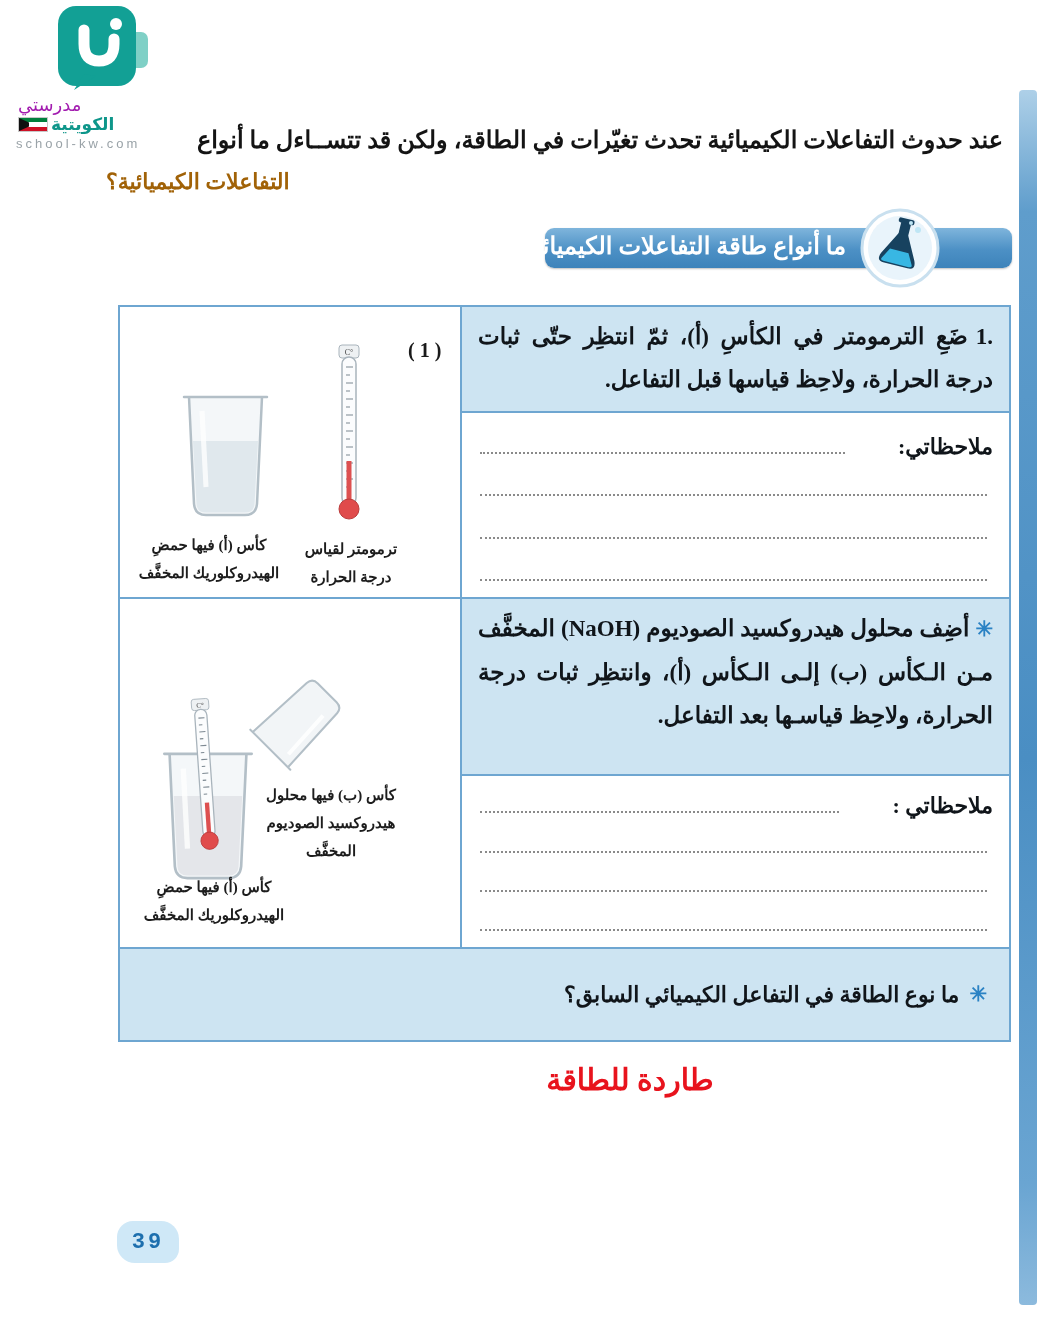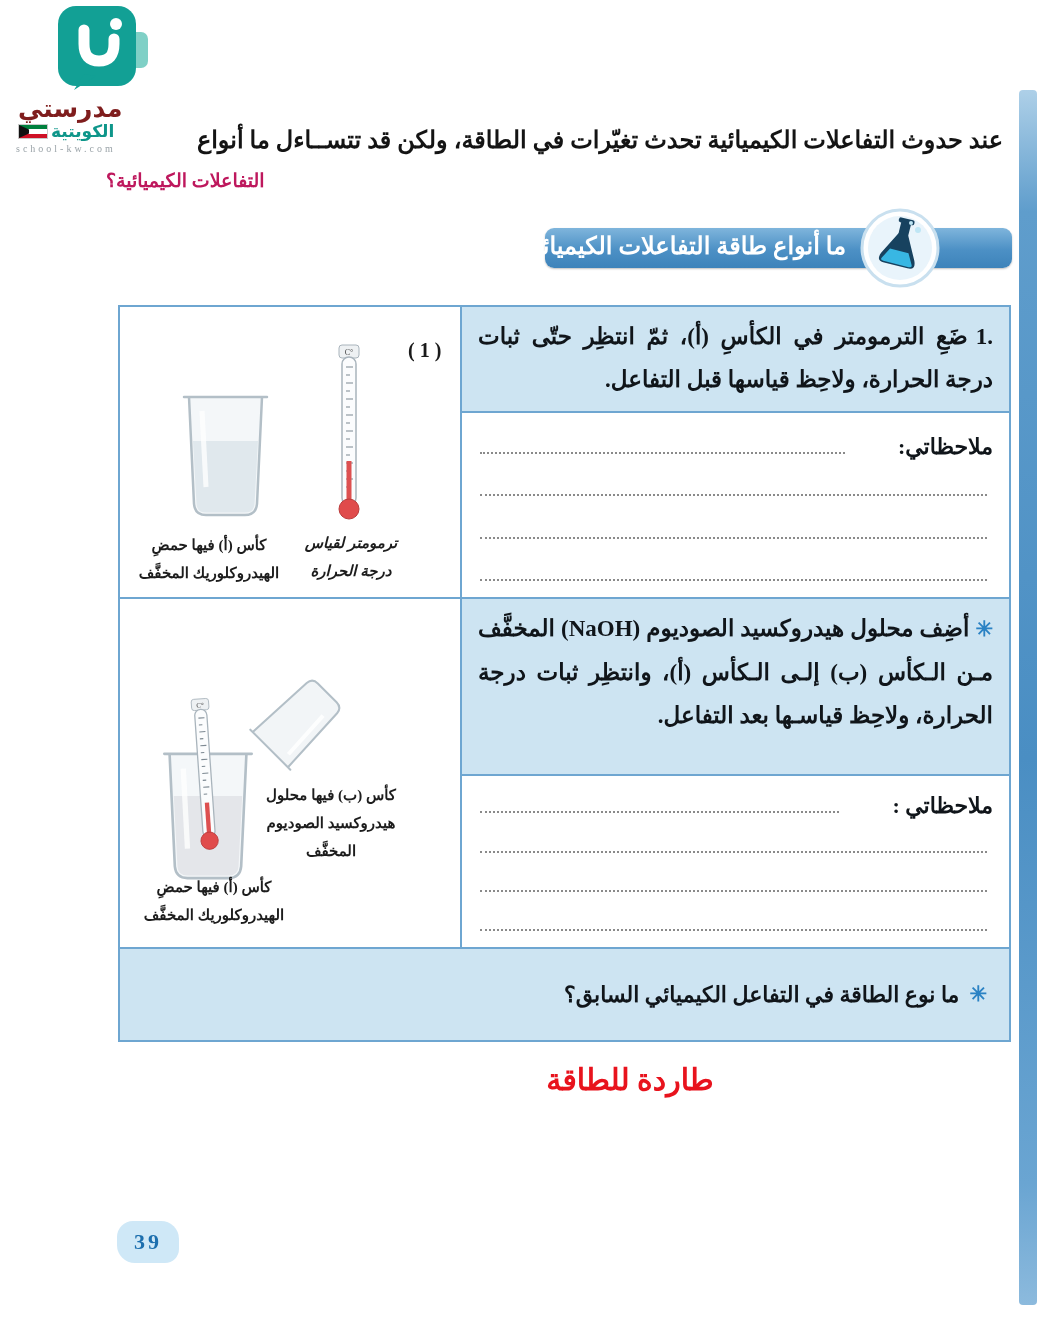--- a/index.html
+++ b/index.html
@@ -6,31 +6,31 @@
   body { background:#e9e9e9; font-family:"Liberation Serif","DejaVu Serif",serif; }
   .page { position:relative; width:1039px; height:1323px; margin:0 auto; background:#ffffff; overflow:hidden; direction:rtl; }
 
   
   .side-bar { position:absolute; right:2px; top:90px; width:18px; height:1215px; border-radius:4px;
     background:linear-gradient(180deg,#aed0e8 0%,#5f9dcc 10%,#4a8ec3 55%,#6aa5d2 90%,#8cbadd 100%); }
 
   
   .logo { position:absolute; left:8px; top:0; width:160px; height:150px; background:#fff; z-index:5; direction:ltr; }
   .logo-icon { margin:4px 0 0 44px; width:100px; height:92px; }
-  .logo-name { font-family:"Liberation Sans","DejaVu Sans",sans-serif; font-weight:bold; font-size:25px; color:#7f1d1d; padding-left:10px; line-height:1; }
+  .logo-name { font-family:"Liberation Sans","DejaVu Sans",sans-serif; font-weight:normal; font-size:18px; color:#a21caf; padding-left:10px; line-height:1; }
   .logo-row { display:flex; align-items:center; gap:3px; padding-left:10px; margin-top:2px; }
   .logo-region { font-family:"Liberation Sans","DejaVu Sans",sans-serif; font-weight:bold; font-size:17px; color:#0e968a; line-height:1; }
   .kw-flag { display:inline-block; width:30px; height:15px; position:relative; border:1px solid #c9c9c9;
     background:linear-gradient(180deg,#00803d 0 33%,#ffffff 33% 66%,#cf1126 66% 100%); }
   .kf-black { position:absolute; left:0; top:0; height:100%; width:10px; background:#111; clip-path:polygon(0 0,100% 35%,100% 65%,0 100%); }
-  .logo-url { font-family:Liberation Serif, serif; font-size:10px; letter-spacing:3px; color:#9aa3a8; padding-left:8px; margin-top:3px; }
+  .logo-url { font-family:Liberation Sans, sans-serif; font-size:13px; letter-spacing:3px; color:#9aa3a8; padding-left:8px; margin-top:3px; }
 
   
   .intro-line1 { position:absolute; top:126px; right:36px; white-space:nowrap; font-size:24px; font-weight:bold; color:#141414; z-index:1; }
-  .intro-line2 { position:absolute; top:169px; left:106px; font-size:19px; font-weight:bold; color:#be185d; }
+  .intro-line2 { position:absolute; top:169px; left:106px; font-size:22px; font-weight:bold; color:#a16207; }
 
   
   .band { position:absolute; top:228px; right:27px; width:467px; height:40px; border-radius:9px;
     background:linear-gradient(180deg,#7fb5dc 0%,#4c90c5 55%,#3d83ba 100%); box-shadow:0 1px 2px rgba(0,0,0,.25); }
   .band-title { position:absolute; top:4px; right:166px; color:#ffffff; font-size:24px; font-weight:bold; white-space:nowrap; }
   .band-circle { position:absolute; top:-20px; right:72px; width:80px; height:80px; }
 
   
   .exp-table { position:absolute; left:118px; top:305px; width:893px; height:737px; background:#fff;
     border:2px solid #6ea6d1; display:flex; flex-direction:column; color:#10151a; }
@@ -57,21 +57,21 @@
   .caption { position:absolute; font-size:15px; font-weight:bold; color:#1d1d1d; text-align:center; line-height:28px; }
   .abs { position:absolute; }
   .pour-wrap { transform:rotate(-135deg); }
   .thermo-tilt { transform:rotate(-4deg); }
 
   
   .answer { position:absolute; top:1062px; left:540px; width:180px; text-align:center;
     font-size:30px; font-weight:bold; color:#e8131d; }
   .page-num { position:absolute; left:117px; top:1221px; width:62px; height:42px; background:#cfe8f7;
     border-radius:16px 18px 14px 18px; display:flex; align-items:center; justify-content:center;
-    font-family:Liberation Serif, serif; font-size:22px; font-weight:bold; color:#1d6fae; letter-spacing:3px; }
+    font-family:Liberation Mono, monospace; font-size:22px; font-weight:bold; color:#1d6fae; letter-spacing:3px; }
 </style>
 </head>
 <body>
 
 <div class="page">
 
   <div class="side-bar"></div>
 
   <div class="logo">
     <div class="logo-icon">
@@ -149,21 +149,21 @@
           <rect x="12.5" y="118" width="5" height="42" fill="#dd5050"></rect>
           <circle cx="15" cy="166" r="10" fill="#e04b4b" stroke="#bb3c3c"></circle>
         </svg>
 
         <svg class="abs" style="left:58px; top:82px;" width="95" height="135" viewBox="0 0 95 135">
           <path d="M11 8 L16 115 Q17 126 28 126 L67 126 Q78 126 79 115 L84 8" fill="#f4f7f9" stroke="#b3bfc7" stroke-width="2.5"></path>
           <path d="M15 52 L18.5 115 Q19 123.5 28 123.5 L67 123.5 Q76 123.5 76.5 115 L80 52 Z" fill="#e0e8ed"></path>
           <path d="M6 8 L89 8" stroke="#b3bfc7" stroke-width="2.5" stroke-linecap="round"></path>
           <path d="M24 22 L28 98" stroke="#ffffff" stroke-width="5" opacity=".8"></path>
         </svg>
-        <div class="caption" style="left:172px; top:222px; width:118px;font-style:italic;">ترمومتر لقياس درجة الحرارة</div>
+        <div class="caption" style="left:172px; top:228px; width:118px;">ترمومتر لقياس درجة الحرارة</div>
         <div class="caption" style="left:8px; top:224px; width:162px;">كأس (أ) فيها حمضِ الهيدروكلوريك المخفَّف</div>
       </div>
     </div>
 
     <div class="t-row row2">
       <div class="t-content">
         <div class="t-instr">
           <span class="bullet">✳</span>
           <span>أضِف محلول هيدروكسيد الصوديوم (NaOH) المخفَّف مـن الـكأس (ب) إلـى الـكأس (أ)، وانتظِر ثبات درجة الحرارة، ولاحِظ قياسـها بعد التفاعل.</span>
         </div>

